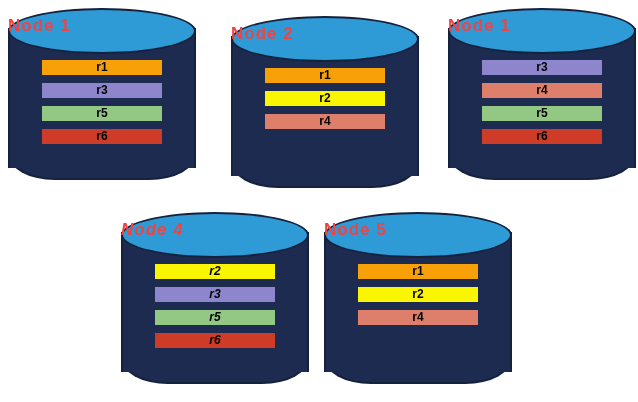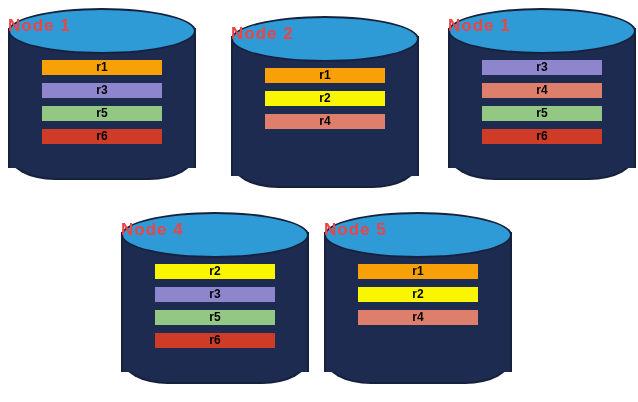--- a/index.html
+++ b/index.html
@@ -128,21 +128,21 @@
       <div class="cyl-body"></div>
       <div class="cyl-top"></div>
       <div class="cyl-title">Node  1</div>
       <div class="bars">
         <div class="bar" style="background: rgb(142, 134, 205);">r3</div>
         <div class="bar" style="background: rgb(222, 127, 107);">r4</div>
         <div class="bar" style="background: rgb(146, 200, 131);">r5</div>
         <div class="bar" style="background: rgb(206, 60, 39);">r6</div>
       </div>
     </div>
-    <div class="node" style="left: 121px; top: 212px;">
+    <div class="node" style="left: 121px; top: 212px; font-style: italic;">
       <div class="cyl-bottom"></div>
       <div class="cyl-body"></div>
       <div class="cyl-top"></div>
       <div class="cyl-title">Node  4</div>
       <div class="bars">
         <div class="bar" style="background: rgb(250, 245, 0);">r2</div>
         <div class="bar" style="background: rgb(142, 134, 205);">r3</div>
         <div class="bar" style="background: rgb(146, 200, 131);">r5</div>
         <div class="bar" style="background: rgb(206, 60, 39);">r6</div>
       </div>

